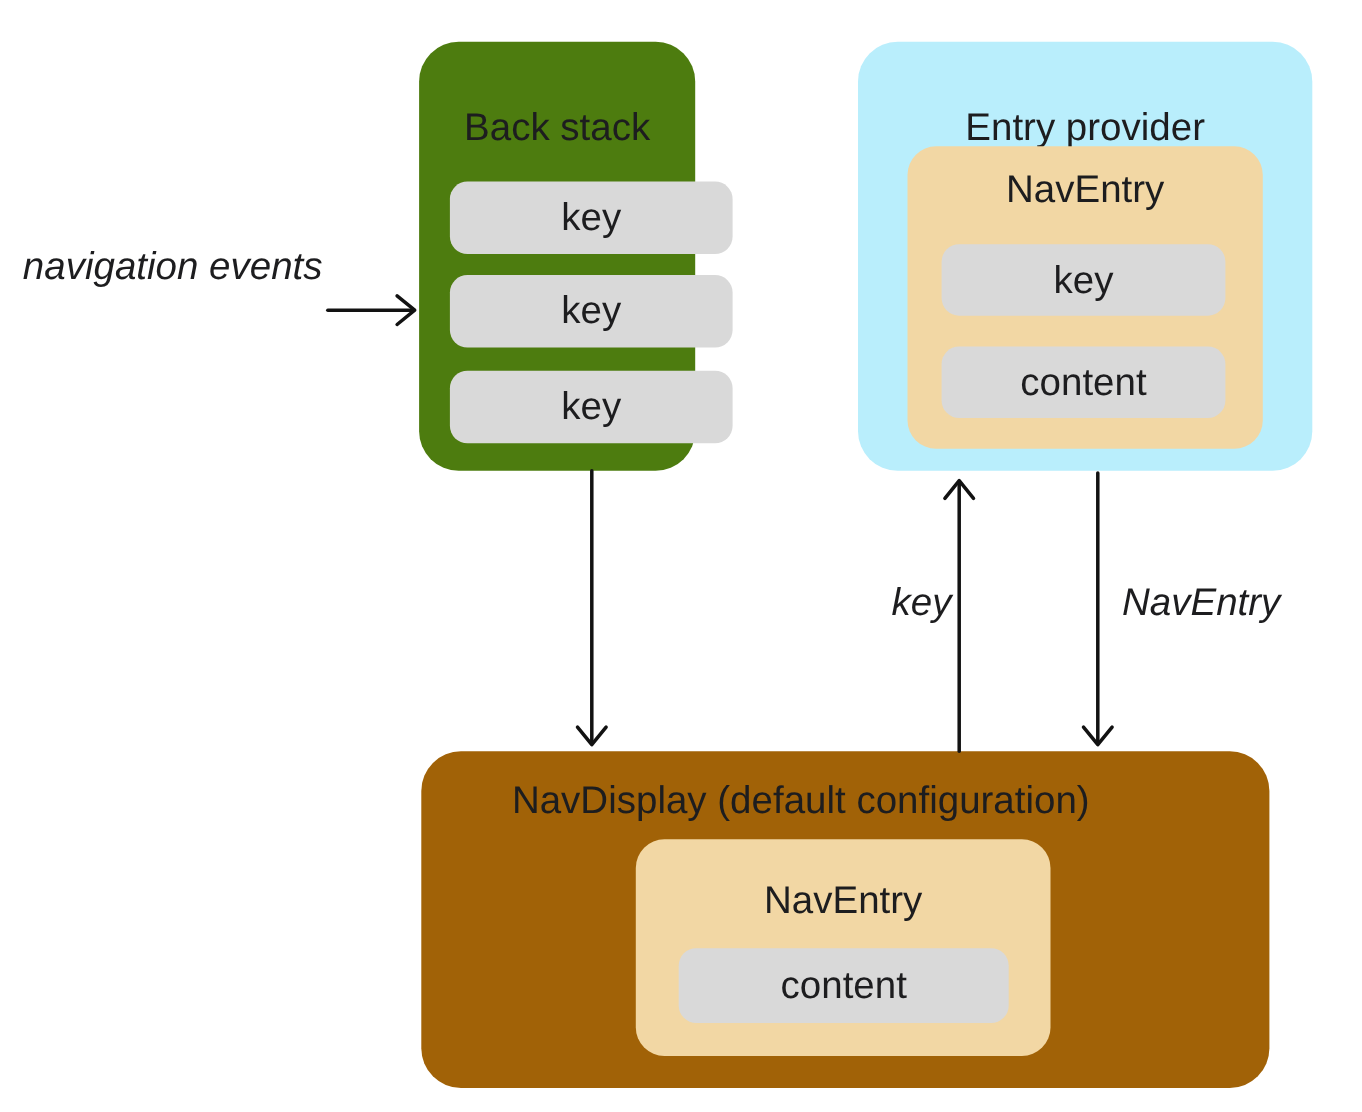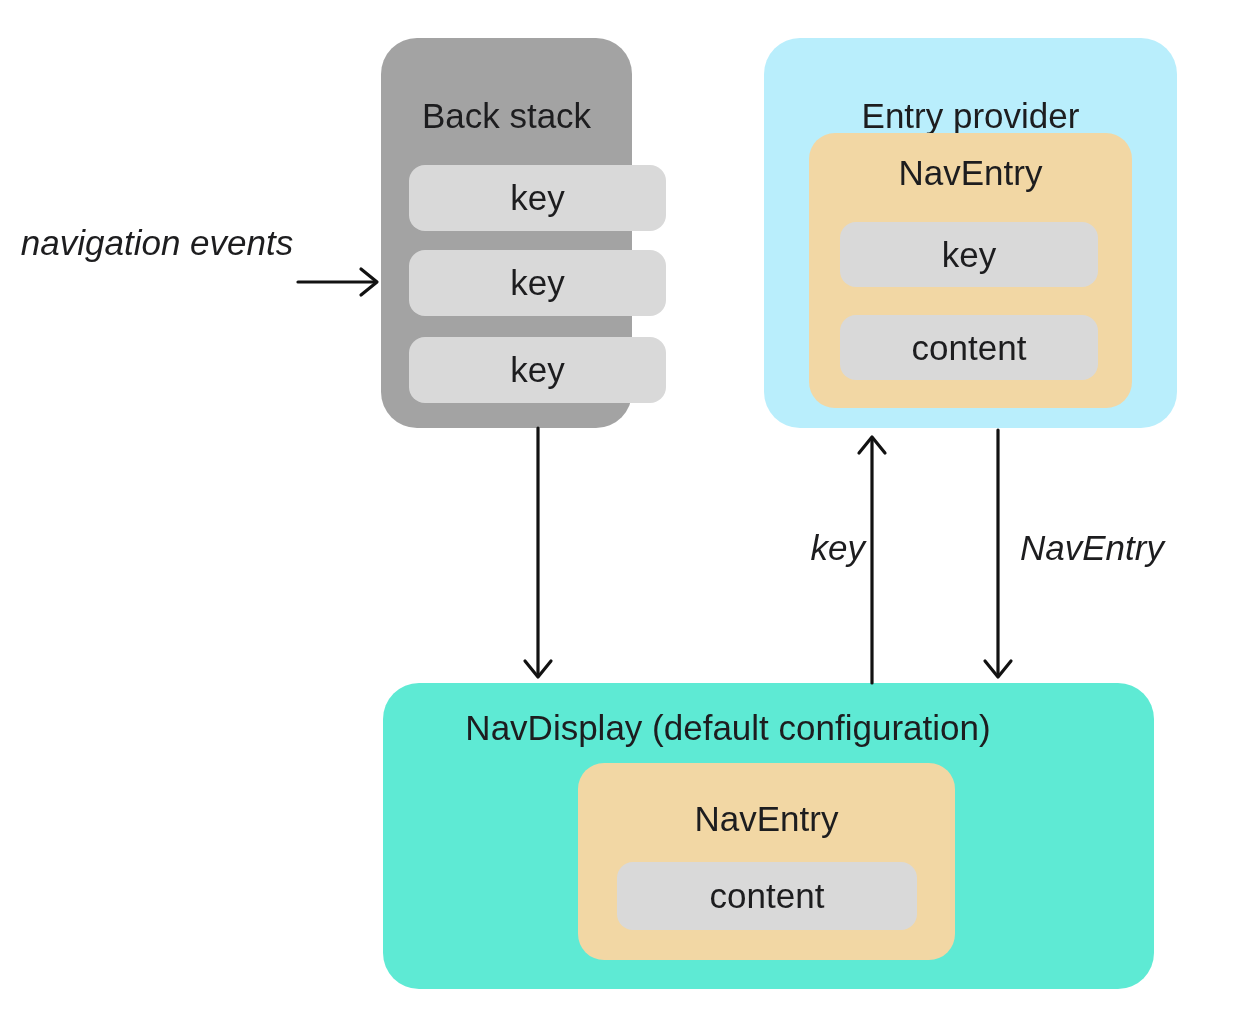--- a/index.html
+++ b/index.html
@@ -7,23 +7,23 @@
   .canvas {
     position: relative;
     width: 1238px;
     height: 1011px;
     background: #ffffff;
     font-family: "Liberation Sans", "DejaVu Sans", sans-serif;
     color: #1d1d1f;
     overflow: hidden;
   }
   .box { position: absolute; border-radius: 36px; }
-  .box-backstack   { left: 381px; top: 38px;  width: 251px; height: 390px; background: #a3a3a3; }
-  .box-entryprov   { left: 764px; top: 38px;  width: 413px; height: 390px; background: #b9eefc; }
-  .box-navdisplay  { left: 383px; top: 683px; width: 771px; height: 306px; background: #5eead4; }
+  .box-backstack   { left: 381px; top: 38px;  width: 251px; height: 390px; background: #4d7c0f; }
+  .box-entryprov   { left: 780px; top: 38px;  width: 413px; height: 390px; background: #b9eefc; }
+  .box-navdisplay  { left: 383px; top: 683px; width: 771px; height: 306px; background: #a16207; }
   .inner-box { position: absolute; background: #f2d7a4; border-radius: 26px; }
   .inner-entryprov  { left: 45px;  top: 95px; width: 323px; height: 275px; }
   .inner-navdisplay { left: 195px; top: 80px; width: 377px; height: 197px; }
   .box-title {
     position: absolute; left: 0; right: 0;
     text-align: center; font-size: 35px; line-height: 40px;
     white-space: nowrap;
   }
   .title-top { top: 58px; }
   .inner-title-ep { top: 20px; }

